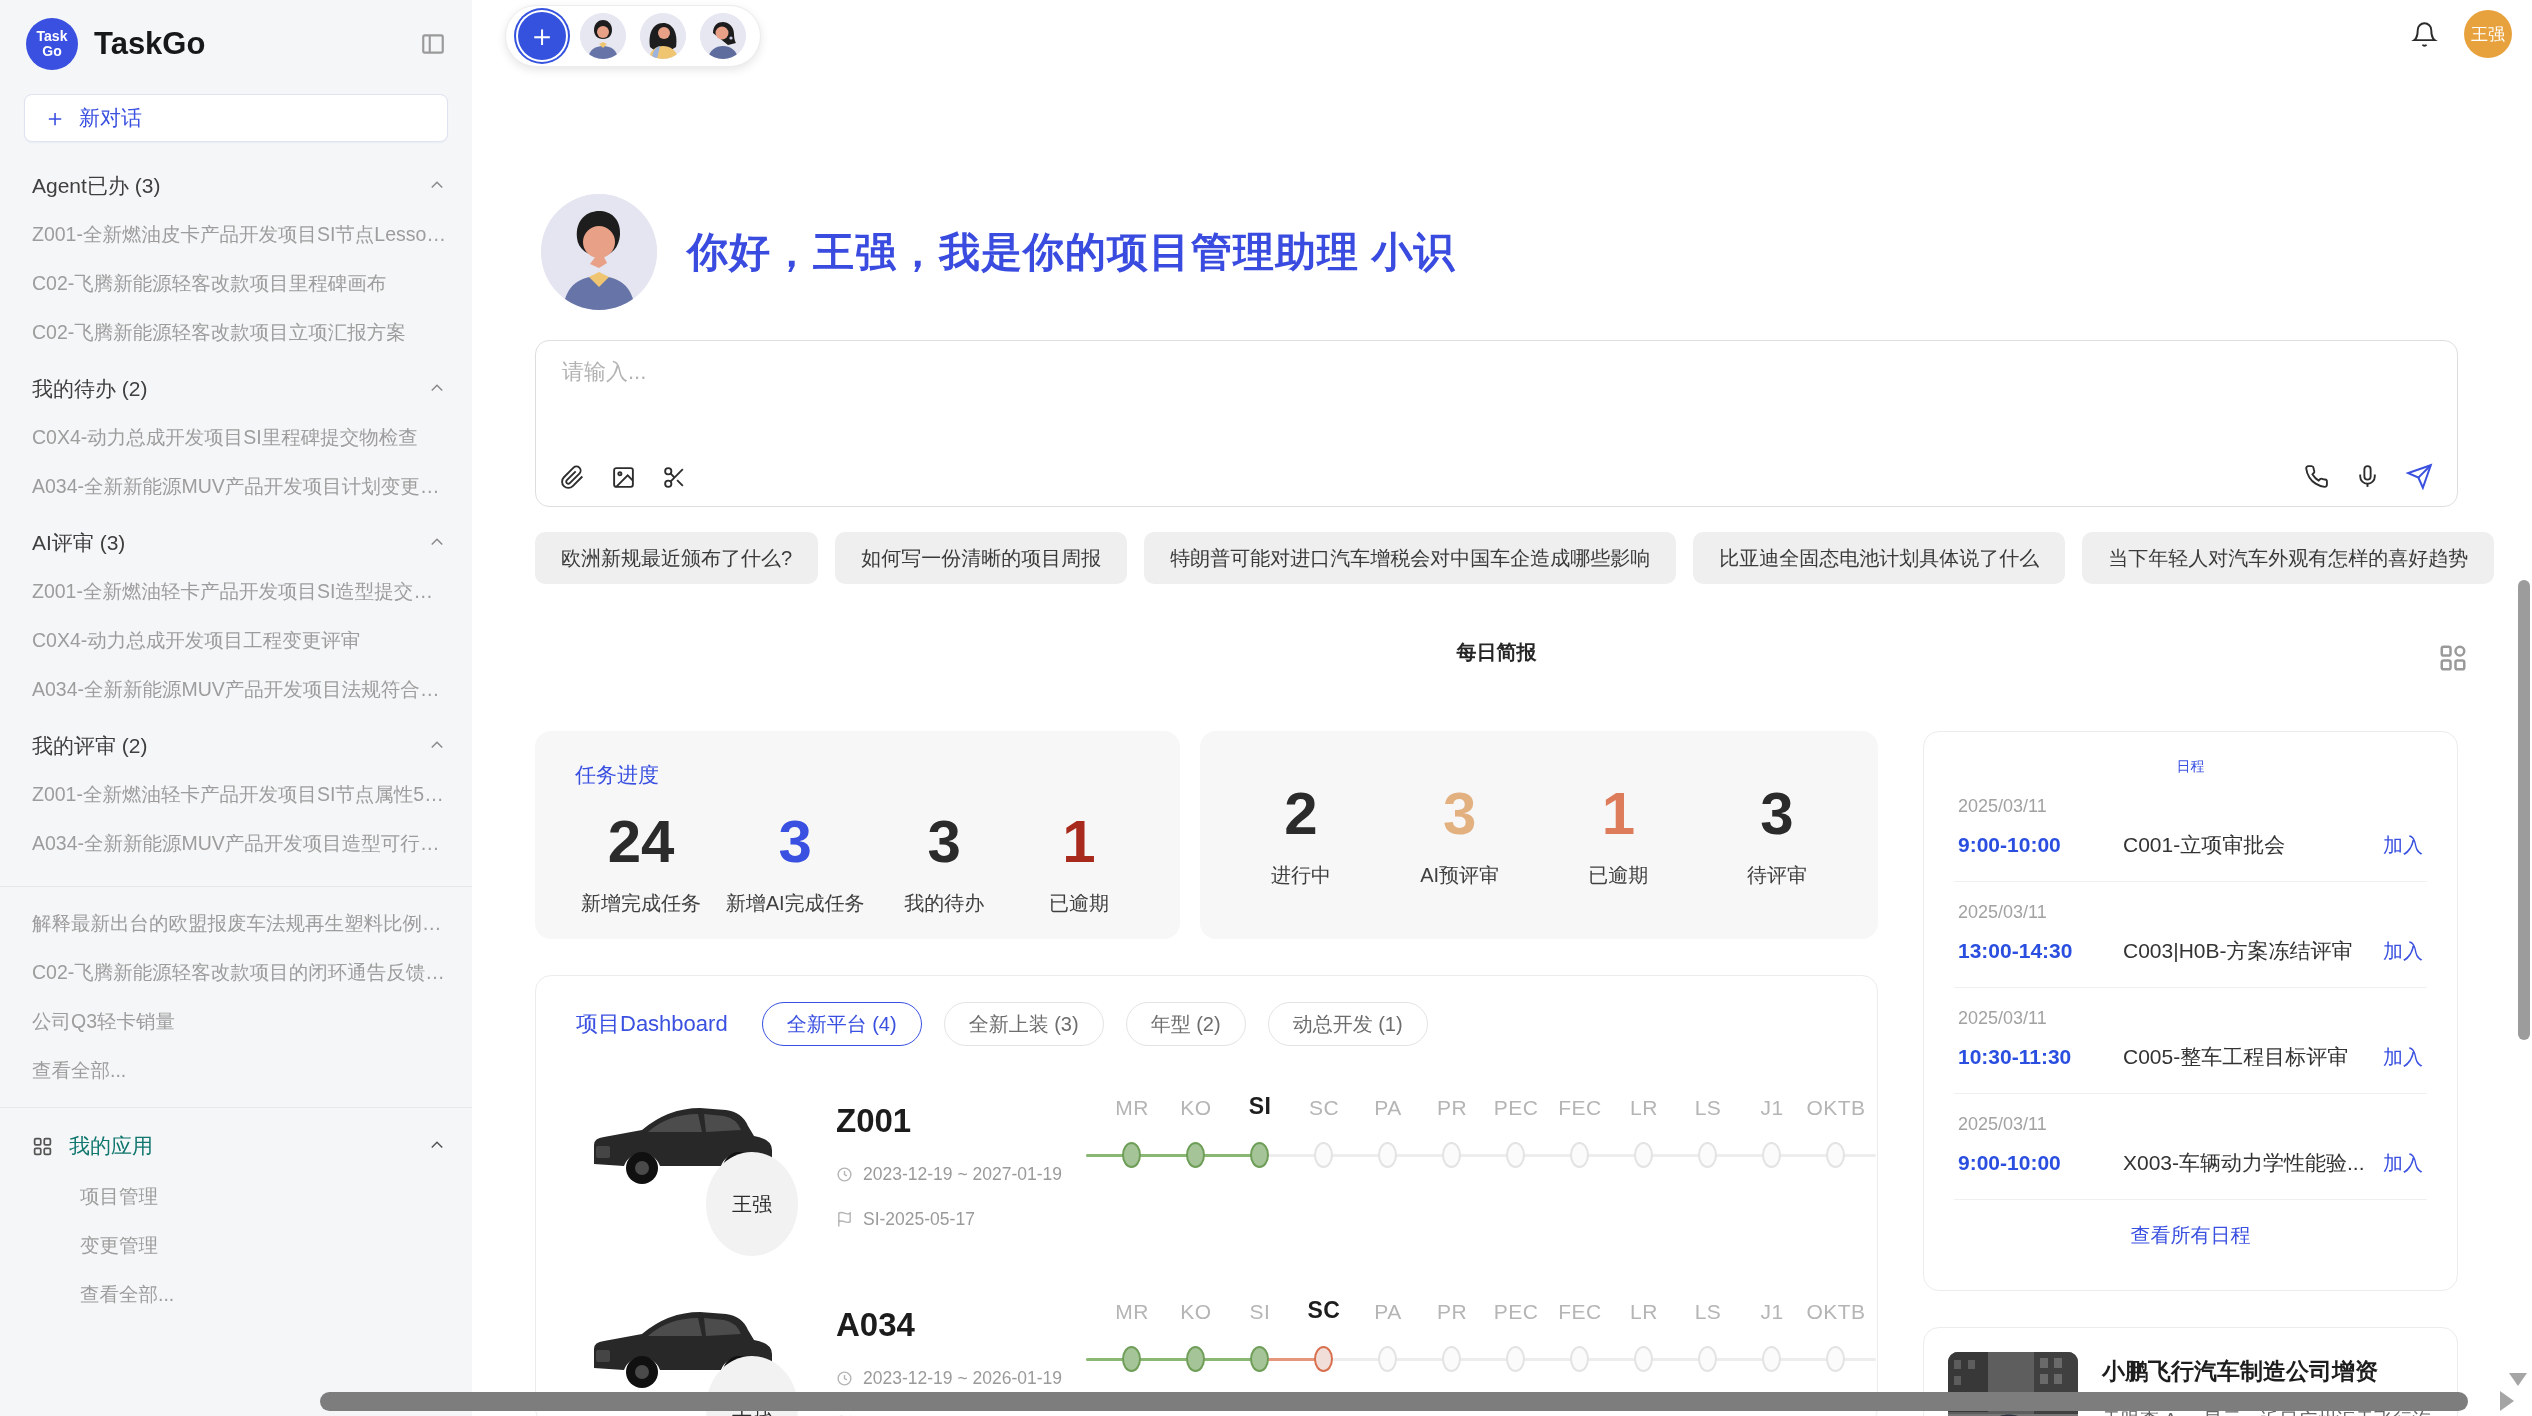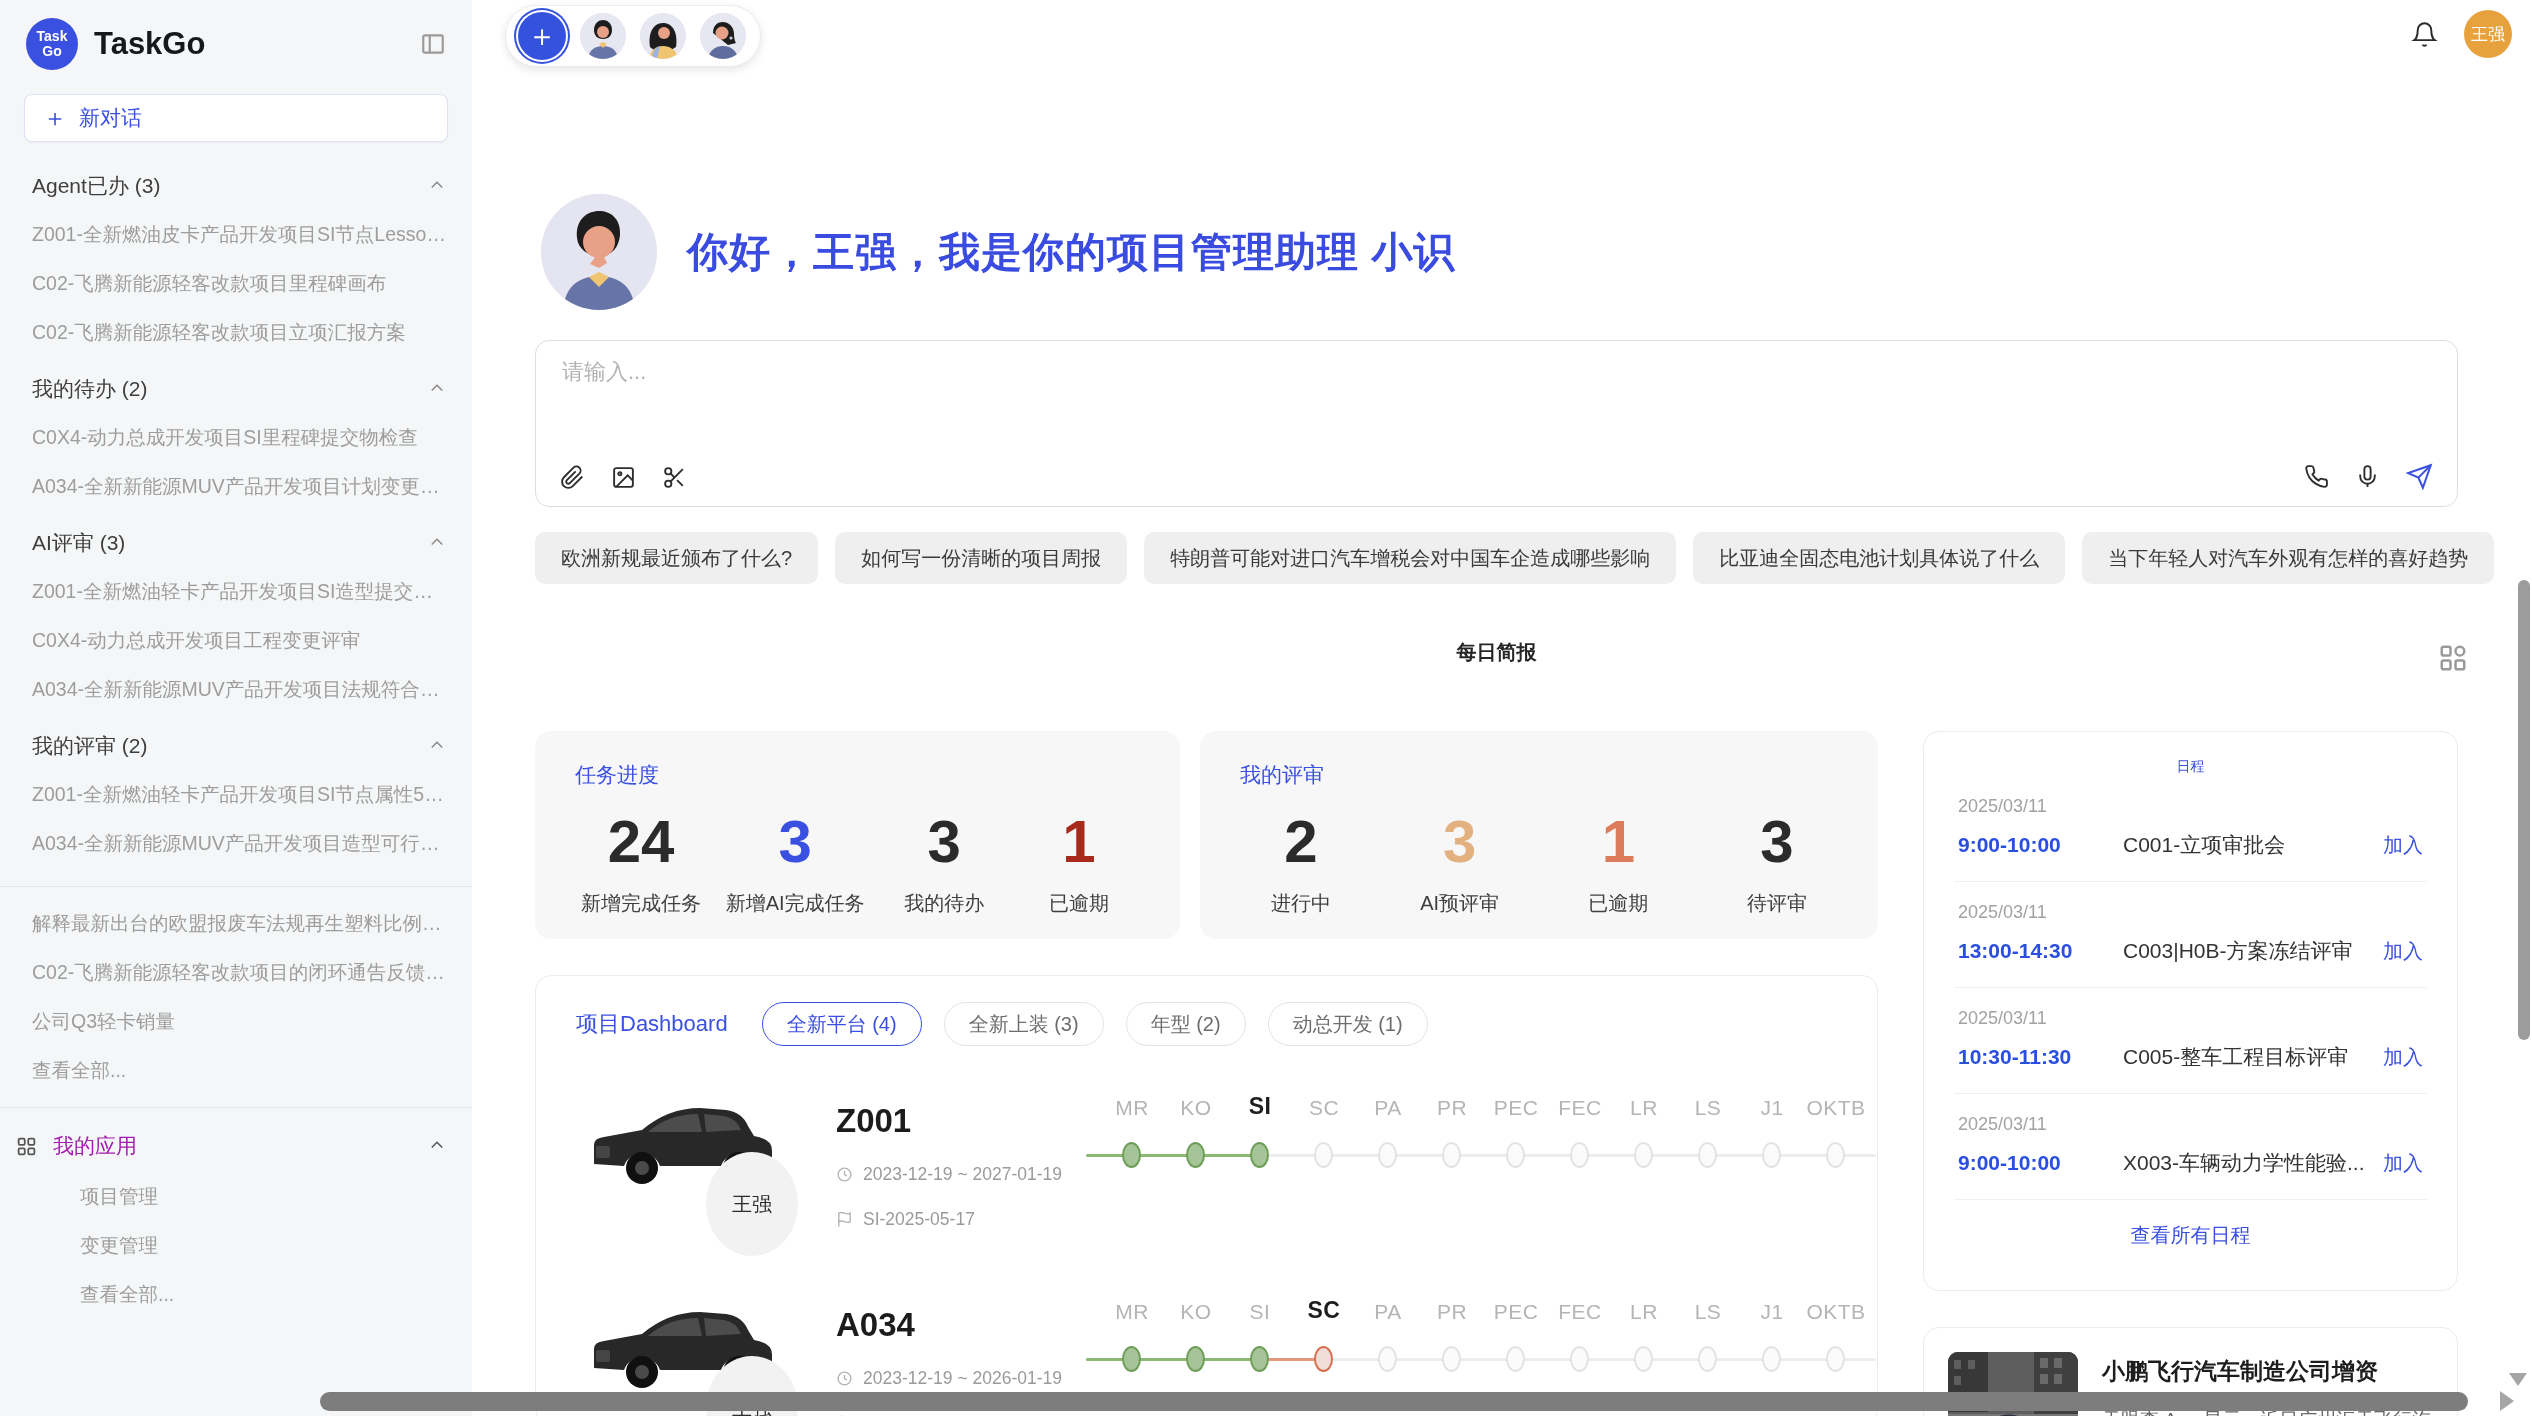--- a/index.html
+++ b/index.html
@@ -14,21 +14,21 @@
   .panel-toggle { margin-left:auto; color:#9a9a9a; cursor:pointer; display:flex; }
   .new-chat { margin:14px 24px 8px 24px; height:48px; background:#fff; border:1px solid #dfe2f1; border-radius:8px; color:#3a50e0; font-size:21px; display:flex; align-items:center; padding:0 18px; gap:12px; cursor:pointer; box-shadow:0 1px 2px rgba(60,80,224,.06); font-family:inherit; }
   .new-chat .plus { font-size:24px; line-height:1; }
   .side-scroll { flex:1; overflow:hidden; padding:10px 0 0 0; }
   .side-section { padding:2px 0 6px 0; }
   .sec-head { display:flex; align-items:center; padding:10px 26px 10px 32px; color:#3f3f3f; font-size:21px; }
   .sec-head .chev { margin-left:auto; color:#8a8a8a; display:flex; }
   .side-item { padding:11px 26px 11px 32px; color:#9d9d9d; font-size:19.5px; white-space:nowrap; overflow:hidden; text-overflow:ellipsis; cursor:pointer; }
   .side-div { border-top:1px solid #e7e8ea; margin:12px 0; }
   .plain-head { padding:12px 26px 10px 32px; color:#3f3f3f; font-size:21px; }
-  .icon-row { display:flex; align-items:center; gap:16px; padding:12px 26px 12px 16px; color:#a21caf; font-size:21px; cursor:pointer; }
+  .icon-row { display:flex; align-items:center; gap:16px; padding:12px 26px 12px 32px; color:#0f766e; font-size:21px; cursor:pointer; }
   .icon-row .chev { margin-left:auto; color:#8a8a8a; display:flex; }
   .icon-row svg { color:#555; }
   .sub-item { padding:11px 26px 11px 80px; color:#9d9d9d; font-size:19.5px; cursor:pointer; white-space:nowrap; overflow:hidden; text-overflow:ellipsis; }
 
   
   .main { position:absolute; left:472px; top:0; right:0; bottom:0; background:#fff; }
   .topbar { position:relative; height:72px; }
   .avatar-pill { position:absolute; left:33px; top:5px; height:62px; background:#fff; border:1px solid #ececec; border-radius:31px; box-shadow:0 3px 10px rgba(0,0,0,.10); display:flex; align-items:center; padding:0 14px 0 8px; gap:14px; }
   .add-agent { width:48px; height:48px; border-radius:50%; background:#3552de; color:#fff; display:flex; align-items:center; justify-content:center; font-size:30px; border:none; cursor:pointer; box-shadow:0 0 0 2px #fff, 0 0 0 4px #3552de; margin-left:4px; font-family:inherit; }
   .mini-avatar { width:46px; height:46px; border-radius:50%; overflow:hidden; background:#e7e7f2; cursor:pointer; flex:0 0 auto; }
@@ -399,21 +399,20 @@
   </div>
 
   <div class="stat">
     <div class="num" style="color: rgb(168, 42, 28);">1</div>
     <div class="lbl">已逾期</div>
   </div>
 </div>
   </div>
 
   <div class="stat-card c2">
-    <div class="stat-title">我的评审</div>
     <div class="stat-nums">
   <div class="stat">
     <div class="num" style="color: rgb(43, 43, 43);">2</div>
     <div class="lbl">进行中</div>
   </div>
 
   <div class="stat">
     <div class="num" style="color: rgb(227, 176, 127);">3</div>
     <div class="lbl">AI预评审</div>
   </div>

